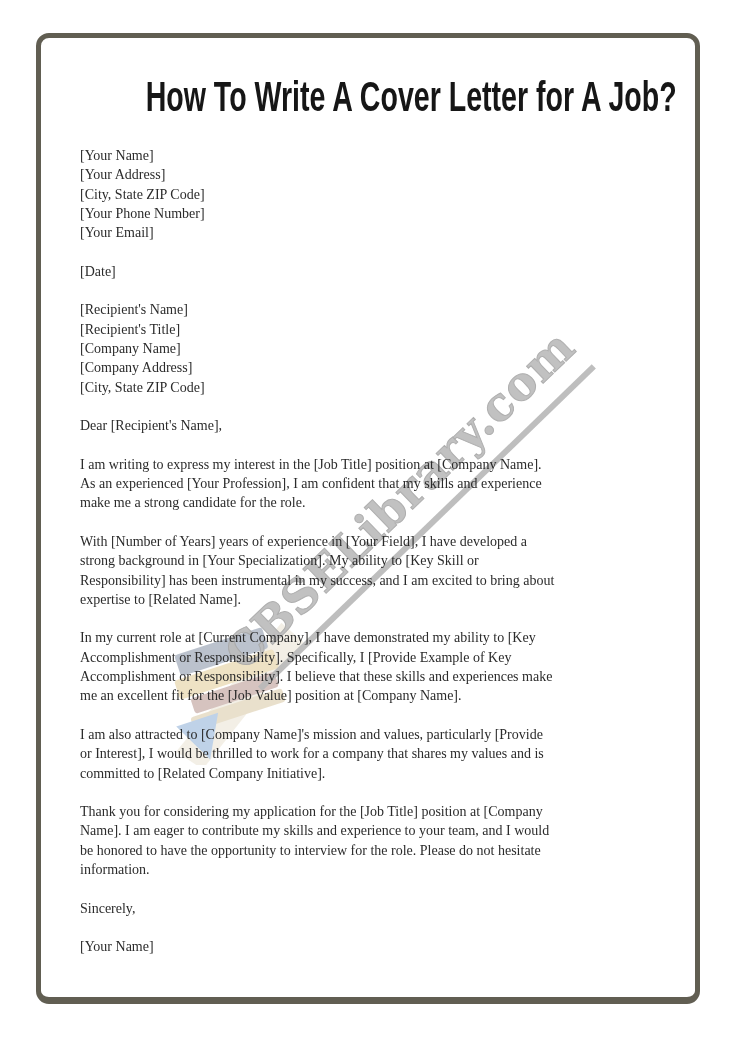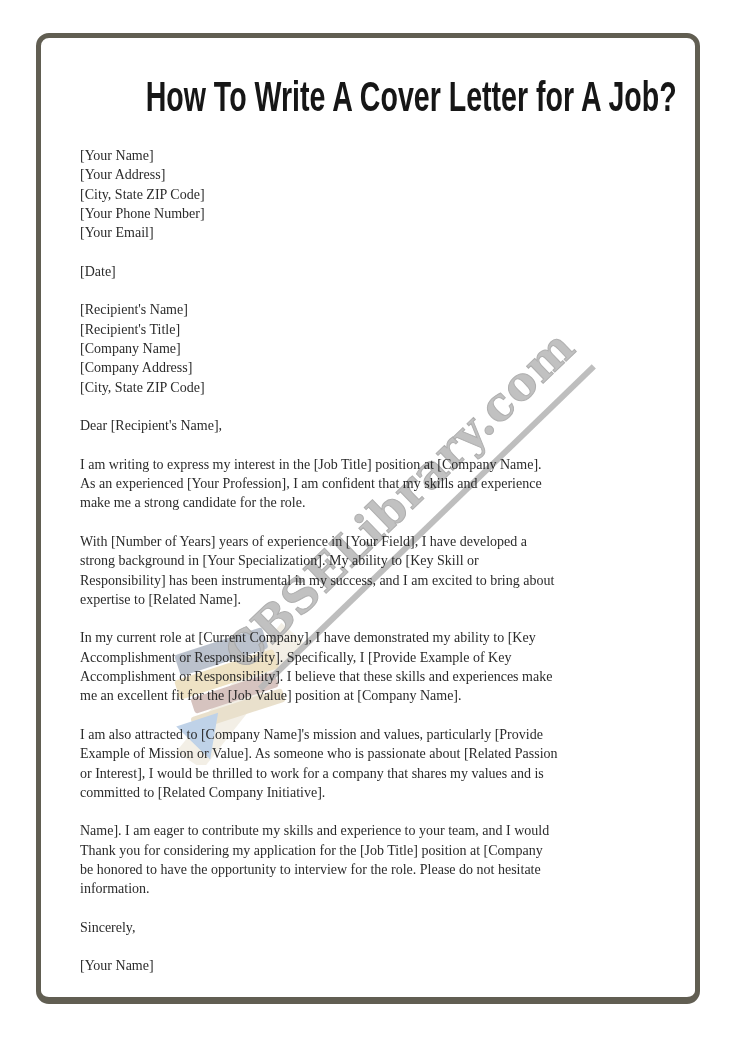--- a/index.html
+++ b/index.html
@@ -144,27 +144,26 @@
           <div class="line">expertise to [Related Name].</div>
         </div>
       <div class="para">
           <div class="line">In my current role at [Current Company], I have demonstrated my ability to [Key</div>
           <div class="line">Accomplishment or Responsibility]. Specifically, I [Provide Example of Key</div>
           <div class="line">Accomplishment or Responsibility]. I believe that these skills and experiences make</div>
           <div class="line">me an excellent fit for the [Job Value] position at [Company Name].</div>
         </div>
       <div class="para">
           <div class="line">I am also attracted to [Company Name]'s mission and values, particularly [Provide</div>
-          <div class="line">Example of Mission or Value]. As someone who is passionate about [Related Passion</div>
           <div class="line">or Interest], I would be thrilled to work for a company that shares my values and is</div>
           <div class="line">committed to [Related Company Initiative].</div>
         </div>
       <div class="para">
+          <div class="line">Thank you for considering my application for the [Job Title] position at [Company</div>
           <div class="line">Name]. I am eager to contribute my skills and experience to your team, and I would</div>
-          <div class="line">Thank you for considering my application for the [Job Title] position at [Company</div>
           <div class="line">be honored to have the opportunity to interview for the role. Please do not hesitate</div>
           <div class="line">information.</div>
         </div>
       <div class="para">
           <div class="line">Sincerely,</div>
         </div>
       <div class="para">
           <div class="line">[Your Name]</div>
         </div>
     </div>

